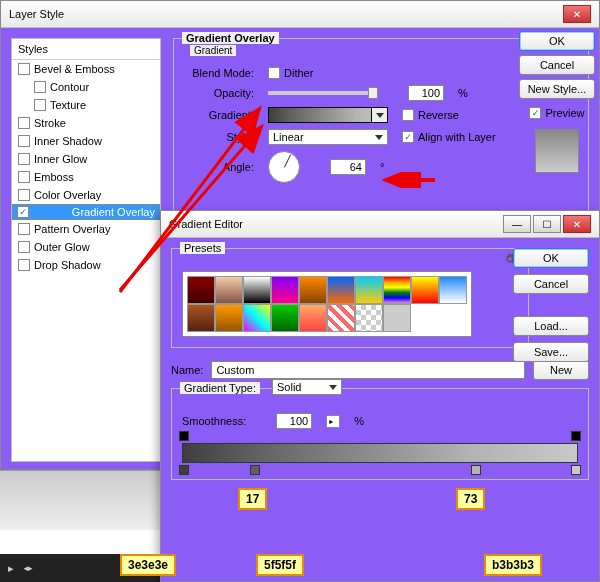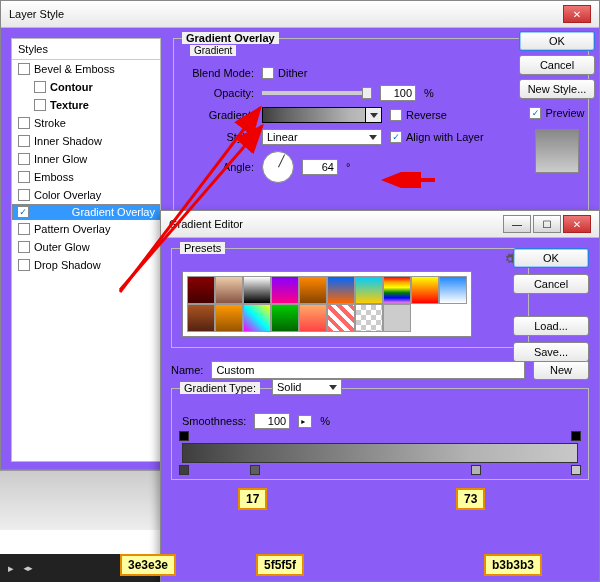--- a/index.html
+++ b/index.html
@@ -5,32 +5,32 @@
 * { box-sizing: border-box; font-family: Tahoma, sans-serif; font-size: 11px; }
 body { margin: 0; background: #fff; width: 600px; height: 582px; overflow: hidden; position: relative; }
 .dialog { position: absolute; background: #8b5cf6; border: 1px solid #888; }
 .titlebar { background: linear-gradient(#fff,#e8e8e8); border-bottom: 1px solid #bbb; padding: 4px 8px; font-size: 12px; display: flex; align-items: center; }
 .layer-style { left: 0; top: 0; width: 600px; height: 470px; }
 .ls-body { display: flex; padding: 10px; gap: 12px; height: calc(100% - 24px); }
 .styles-panel { border: 1px solid #bbb; background: #fff; width: 150px; }
 .styles-head { padding: 4px 6px; border-bottom: 1px solid #ccc; }
 .styles-sub { padding: 4px 6px; border-bottom: 1px solid #ccc; font-size: 10px; }
 .style-item { padding: 3px 6px; display: flex; align-items: center; gap: 4px; }
-.style-item.sub { padding-left: 22px; font-weight: bold; }
+.style-item.sub { padding-left: 22px; }
 .style-item.sel { background: #3399ff; color: #fff; }
 .cb { width: 12px; height: 12px; border: 1px solid #888; background: #fff; display: inline-flex; align-items: center; justify-content: center; font-size: 9px; color: #0066cc; }
 .go-panel { flex: 1; position: relative; }
 .fieldset { border: 1px solid #bbb; margin: 0; padding: 8px; position: relative; }
 .legend { position: absolute; top: -7px; left: 8px; background: #f0f0f0; padding: 0 4px; font-weight: bold; }
 .sublegend { position: absolute; top: 6px; left: 16px; background: #f0f0f0; padding: 0 4px; font-size: 10px; }
-.row { display: flex; align-items: center; margin: 6px 0; gap: 8px; }
+.row { display: flex; align-items: center; margin: 6px 0; gap: 14px; }
 .lbl { width: 72px; text-align: right; }
 .sel { border: 1px solid #888; background: #fff; padding: 1px 4px; display: flex; align-items: center; justify-content: space-between; }
 .tri { width: 0; height: 0; border-left: 4px solid transparent; border-right: 4px solid transparent; border-top: 5px solid #333; }
-.inp { border: 1px solid #888; background: #fff; padding: 1px 3px; width: 36px; text-align: right; }
+.inp { border: 1px solid #888; background: #fff; padding: 1px 3px; width: 36px; text-align: right; margin-left: 16px; }
 .btns { position: absolute; right: 4px; top: 30px; width: 76px; display: flex; flex-direction: column; gap: 4px; }
 .btn { border: 1px solid #888; border-radius: 3px; background: linear-gradient(#fff,#e8e8e8); padding: 3px 0; text-align: center; }
 .btn.def { border-color: #2b7de1; box-shadow: 0 0 0 1px #9cf inset; }
 .slider { flex: 1; height: 4px; background: #ccc; position: relative; }
 .knob { position: absolute; right: 0; top: -4px; width: 10px; height: 12px; background: #eee; border: 1px solid #888; }
 .grad-sample { width: 120px; height: 16px; border: 1px solid #000; background: linear-gradient(90deg,#3e3e3e,#5f5f5f 17%,#b3b3b3 73%,#c8c8c8); display: flex; }
 .grad-sample .dd { width: 16px; border-left: 1px solid #000; background: #eee; display: flex; align-items: center; justify-content: center; }
 .angle-dial { width: 32px; height: 32px; border: 1px solid #888; border-radius: 50%; background: #fff; position: relative; }
 .angle-hand { position: absolute; left: 50%; top: 50%; width: 14px; height: 1px; background: #333; transform-origin: 0 0; transform: rotate(-64deg); }
 .winbtns { margin-left: auto; display: flex; gap: 2px; }

